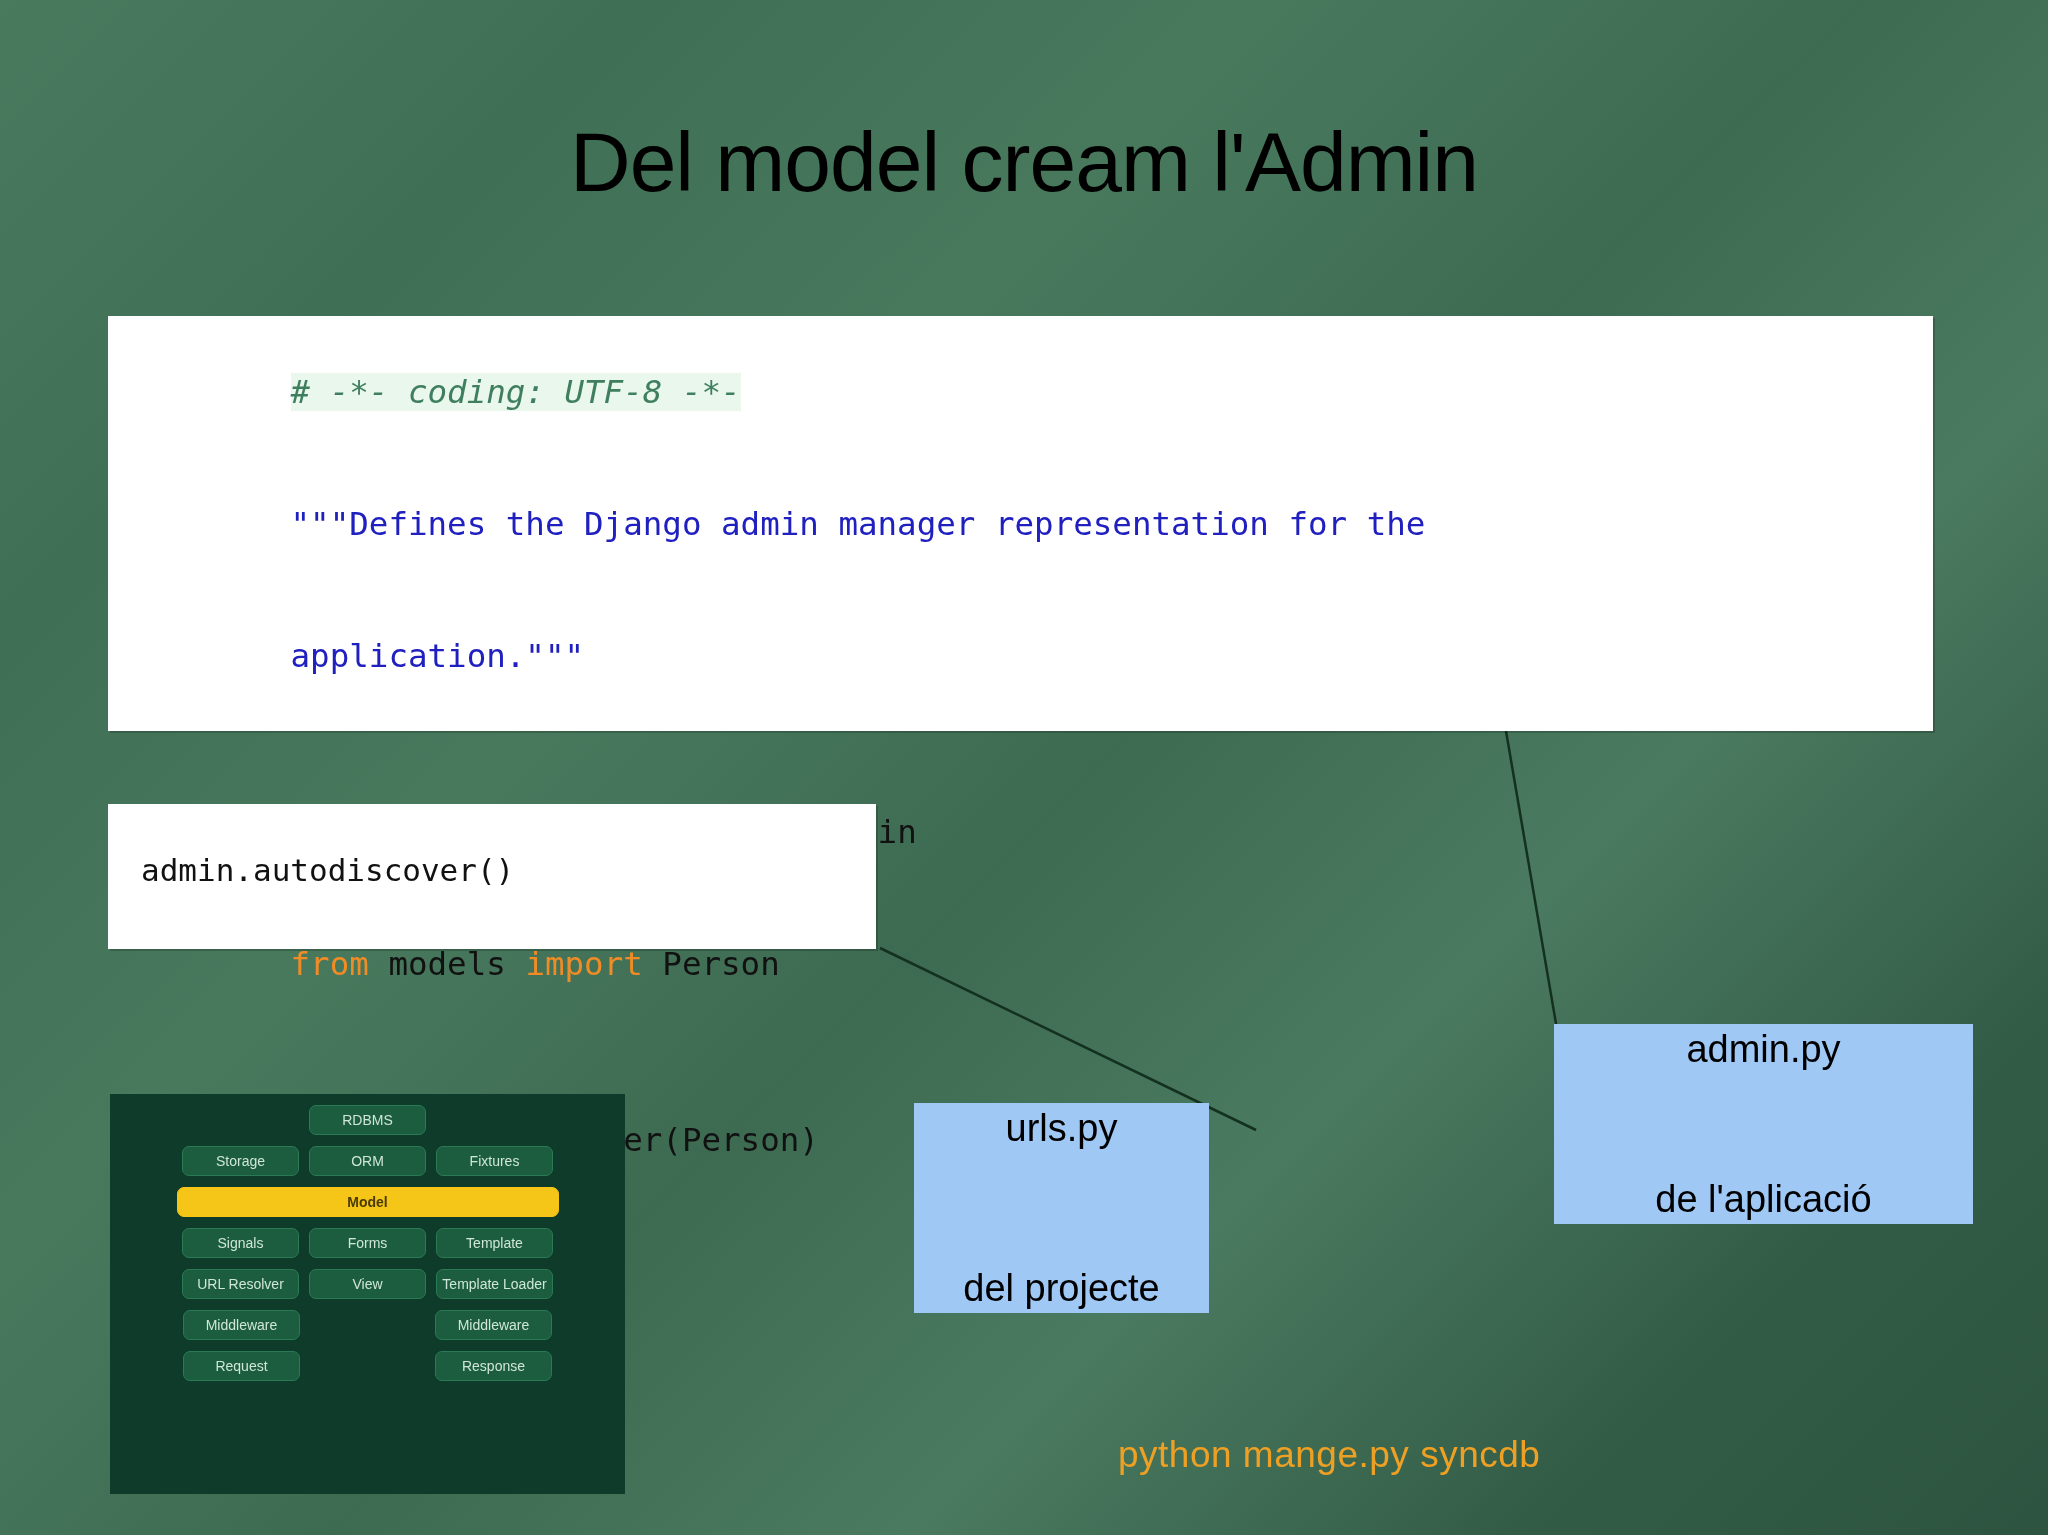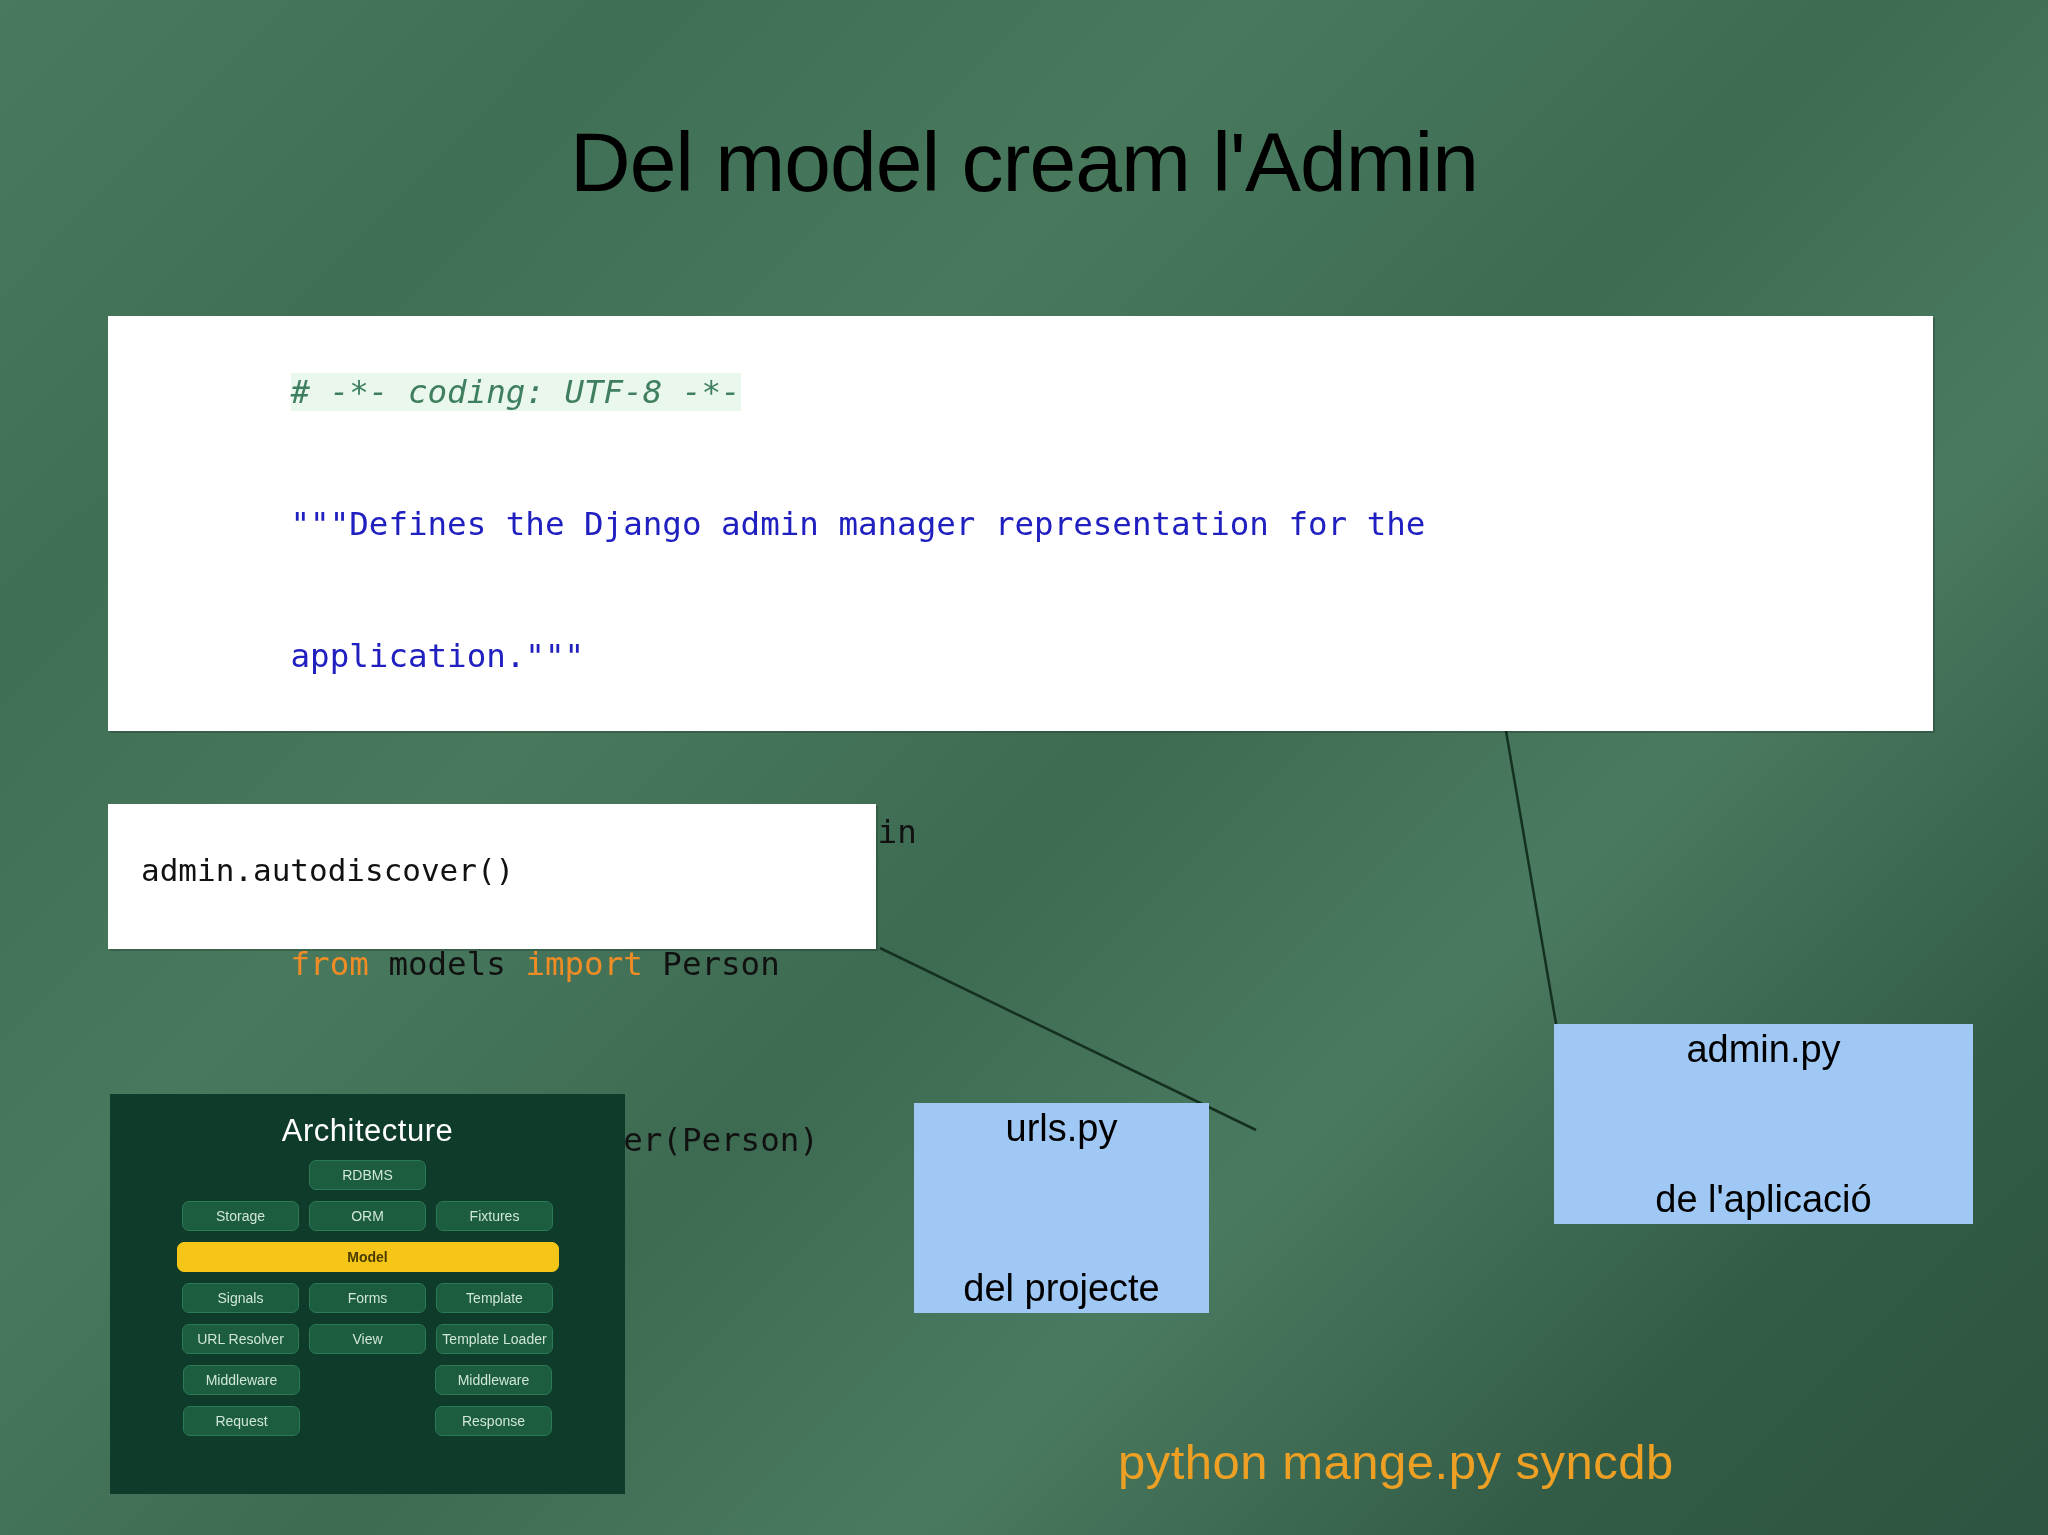--- a/index.html
+++ b/index.html
@@ -154,21 +154,21 @@
     left: 0; top: 0;
     width: 2048px; height: 1535px;
     pointer-events: none;
   }
 
   
   .cmd {
     position: absolute;
     left: 1118px;
     top: 1434px;
-    font-size: 49px;
+    font-size: 37px;
     color: #eda023;
     letter-spacing: 0.5px;
   }
 </style>
 </head>
 <body>
 
 <div class="slide">
 
   <svg class="connector">
@@ -203,21 +203,20 @@
     </div>
   </div>
 
   <div class="code-block-small">
     <div class="inner">
       <div class="code-line-small">admin.autodiscover()</div>
     </div>
   </div>
 
   <div class="arch">
-    <div class="arch-title">Architecture</div>
     <div class="arch-row">
       <div class="arch-box w1">RDBMS</div>
     </div>
     <div class="arch-row">
       <div class="arch-box w1">Storage</div>
       <div class="arch-box w1">ORM</div>
       <div class="arch-box w1">Fixtures</div>
     </div>
     <div class="arch-row">
       <div class="arch-box full">Model</div>

